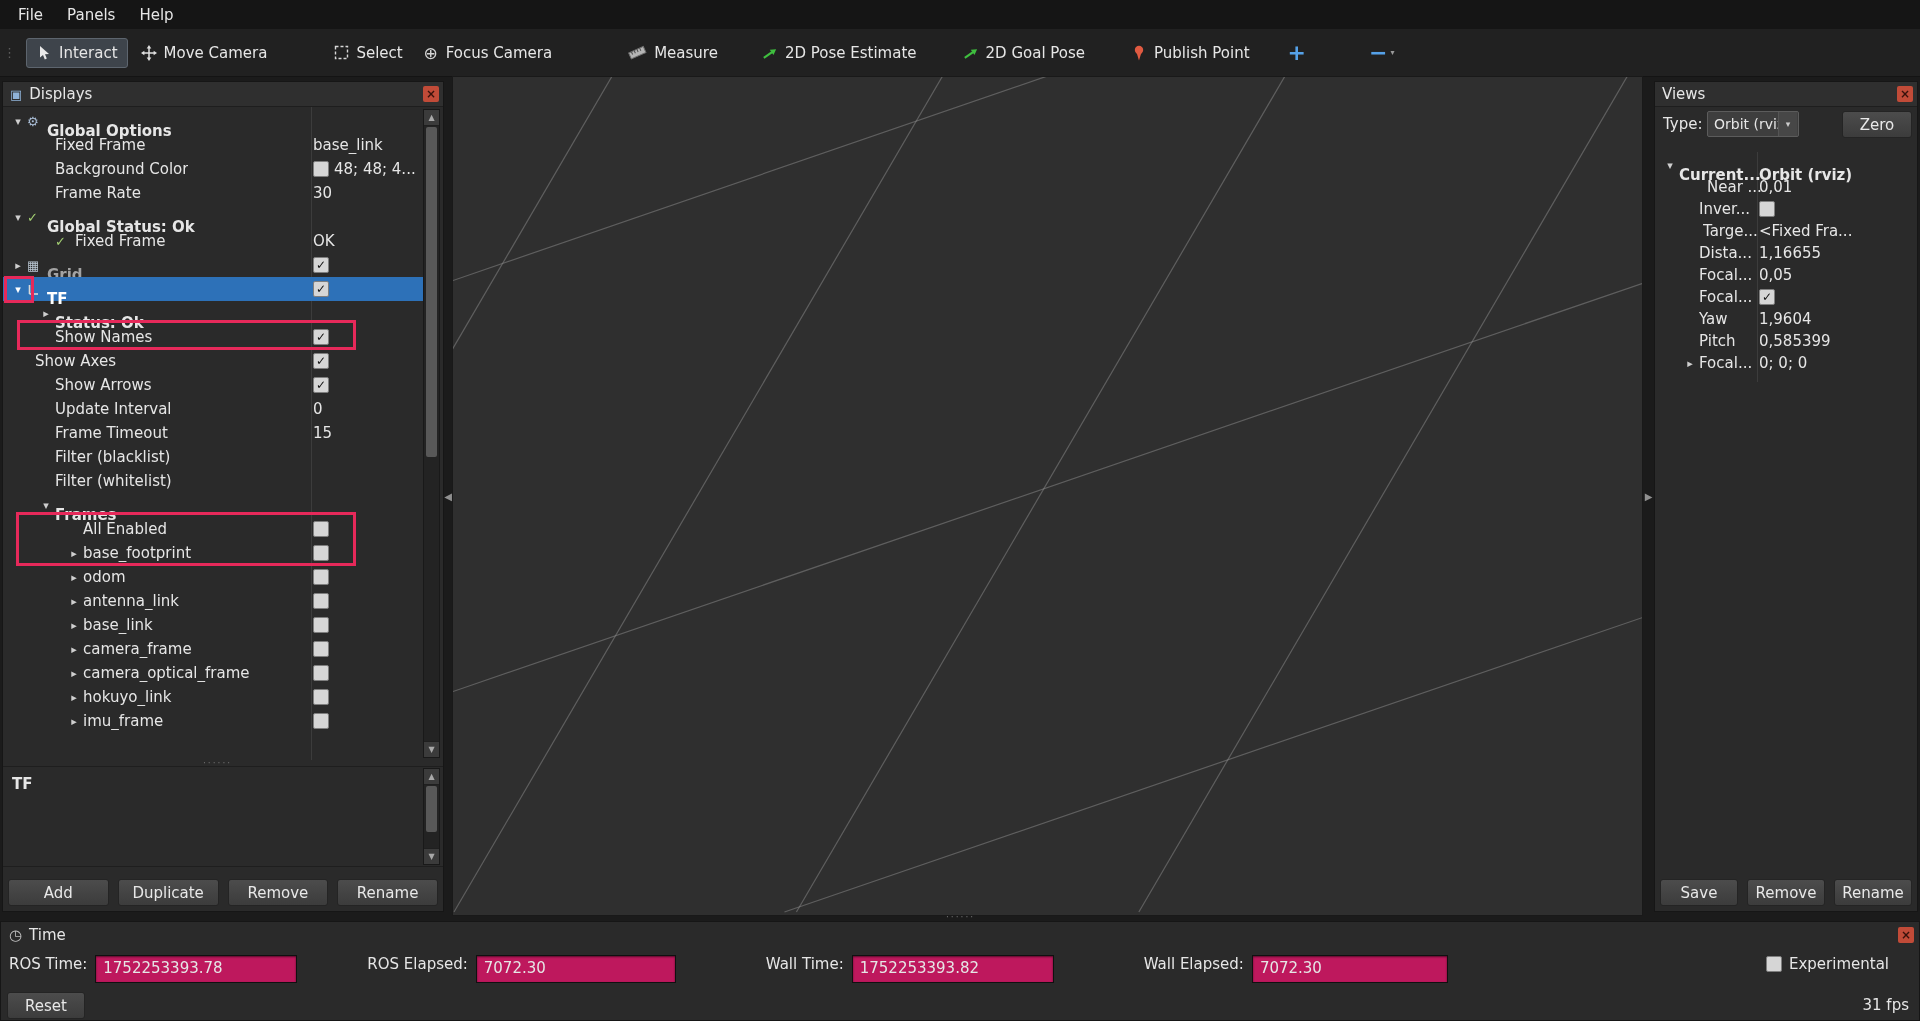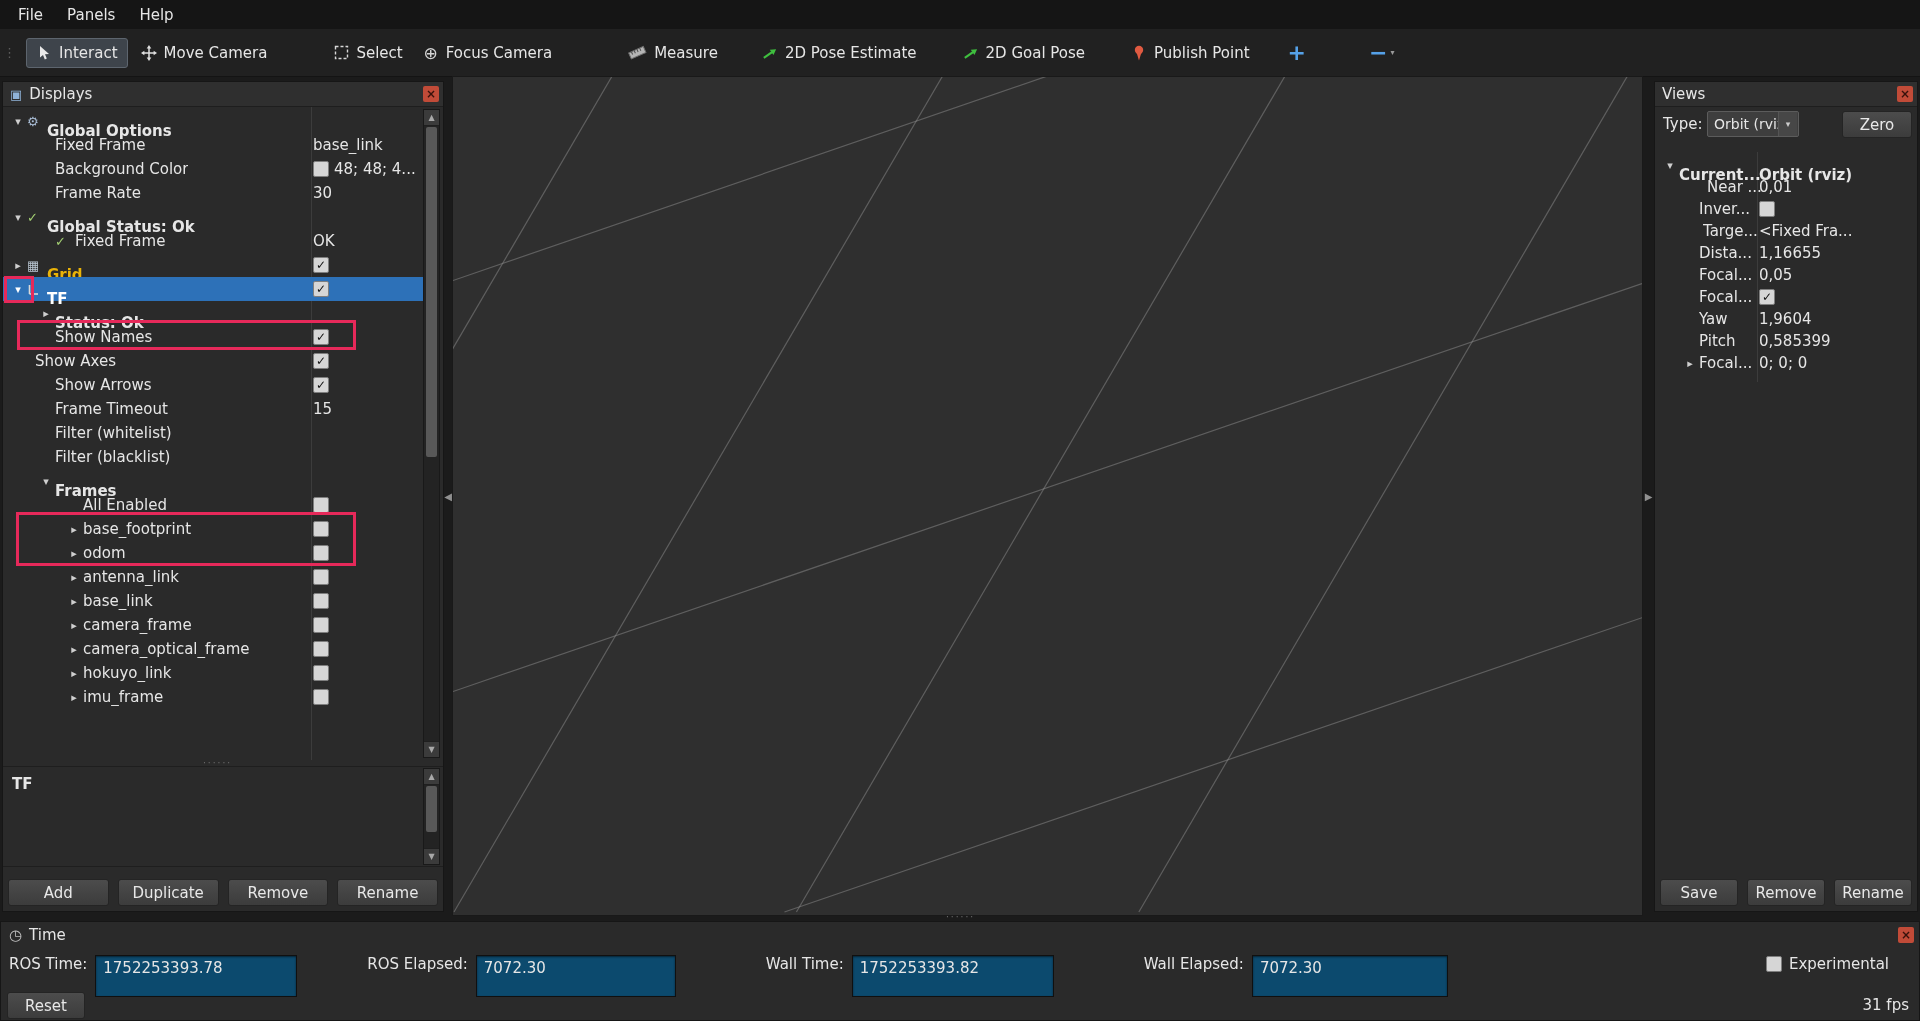--- a/index.html
+++ b/index.html
@@ -30,21 +30,21 @@
   .tree{position:absolute;overflow:hidden;padding-top:2px;box-sizing:border-box;}
   .tree.cols::before{content:"";position:absolute;left:308px;top:0;bottom:0;width:1px;background:#3c3c3c;}
   .tree.vcols::before{content:"";position:absolute;left:102px;top:0;bottom:0;width:1px;background:#3c3c3c;}
   .tree-row{position:relative;display:flex;align-items:center;box-sizing:border-box;}
   .tree-row.selected{background:#2d71b8;color:#fff;}
   .tree-row .arrow{width:18px;flex:0 0 18px;font-size:11px;color:#cfcfcf;text-align:center;}
   .tree-row.selected .arrow{color:#fff;}
   .tree-row .ticon{width:20px;flex:0 0 20px;font-size:13px;display:flex;align-items:center;}
   .tree-row .lbl{white-space:nowrap;overflow:hidden;}
   .b{font-weight:bold;margin-top:19px;}
-  .blue{color:#eab308;}
+  .blue{color:#a3a3a3;}
   .tree-row .val{position:absolute;display:flex;align-items:center;right:2px;}
   .vtxt{white-space:nowrap;overflow:hidden;}
   .cb{width:16px;height:16px;background:#d6d6d6;border:1px solid #7e7e7e;border-radius:2px;
       box-sizing:border-box;display:inline-flex;align-items:center;justify-content:center;
       font-size:12px;color:#111;font-weight:bold;flex:0 0 16px;}
   
   .scrollbar{position:absolute;width:17px;background:#232323;border:1px solid #191919;box-sizing:border-box;}
   .sb-btn{height:15px;background:#3b3b3b;border-bottom:1px solid #1f1f1f;color:#a8a8a8;font-size:8px;
           display:flex;align-items:center;justify-content:center;}
   .sb-btn.down{position:absolute;bottom:0;left:0;right:0;border-top:1px solid #1f1f1f;border-bottom:none;}
@@ -75,22 +75,22 @@
   .dd-text{padding-left:6px;width:64px;overflow:hidden;white-space:nowrap;font-size:14px;}
   .dd-arrow{width:18px;height:100%;border-left:1px solid #555;background:#474747;display:flex;
             align-items:center;justify-content:center;font-size:9px;color:#ccc;}
   .zero{position:absolute;right:5px;top:1px;width:70px;}
   
   .timepanel{position:absolute;left:0;top:921px;width:1920px;height:100px;background:#2a2a2a;
              border:1px solid #161616;box-sizing:border-box;}
   .time-head{position:absolute;top:4px;left:8px;display:flex;align-items:center;gap:7px;}
   .time-fields{position:absolute;top:33px;left:0;right:0;height:27px;display:flex;align-items:flex-start;}
   .tlab{white-space:nowrap;margin-right:8px;}
-  .tval{display:inline-block;background:#0c4a6e;border:1px solid #101010;
-        box-shadow:inset 0 1px 2px rgba(0,0,0,.55);padding:0 7px;line-height:25px;height:42px;
+  .tval{display:inline-block;background:#be185d;border:1px solid #101010;
+        box-shadow:inset 0 1px 2px rgba(0,0,0,.55);padding:0 7px;line-height:25px;height:28px;
         box-sizing:border-box;white-space:nowrap;overflow:hidden;}
   .exp{display:flex;align-items:center;gap:7px;margin-left:auto;margin-right:30px;}
   .reset{position:absolute;top:70px;left:6px;width:78px;}
   .fps{position:absolute;top:74px;right:10px;}
   
   .ann{position:absolute;border:3px solid #e6295a;box-sizing:border-box;z-index:40;pointer-events:none;}
 </style>
 </head>
 <body>
 
@@ -302,33 +302,40 @@
         </div>
         <div class="tree-row" style="height: 24px; padding-left: 34px;">
           <span class="arrow"></span>
           <span class="lbl">Show Arrows</span>
           <span class="val" style="left: 310px;">
             <span class="cb on">✓</span>
           </span>
         </div>
         <div class="tree-row" style="height: 24px; padding-left: 34px;">
           <span class="arrow"></span>
+          <span class="lbl">Update Interval</span>
+          <span class="val" style="left: 310px;">
+            <span class="vtxt">0</span>
+          </span>
+        </div>
+        <div class="tree-row" style="height: 24px; padding-left: 34px;">
+          <span class="arrow"></span>
           <span class="lbl">Frame Timeout</span>
           <span class="val" style="left: 310px;">
             <span class="vtxt">15</span>
           </span>
         </div>
         <div class="tree-row" style="height: 24px; padding-left: 34px;">
           <span class="arrow"></span>
+          <span class="lbl">Filter (blacklist)</span>
+          <span class="val" style="left: 310px;"></span>
+        </div>
+        <div class="tree-row" style="height: 24px; padding-left: 34px;">
+          <span class="arrow"></span>
           <span class="lbl">Filter (whitelist)</span>
-          <span class="val" style="left: 310px;"></span>
-        </div>
-        <div class="tree-row" style="height: 24px; padding-left: 34px;">
-          <span class="arrow"></span>
-          <span class="lbl">Filter (blacklist)</span>
           <span class="val" style="left: 310px;"></span>
         </div>
         <div class="tree-row" style="height: 24px; padding-left: 34px;">
           <span class="arrow">▾</span>
           <span class="lbl b">Frames</span>
           <span class="val" style="left: 310px;"></span>
         </div>
         <div class="tree-row" style="height: 24px; padding-left: 62px;">
           <span class="arrow"></span>
           <span class="lbl">All Enabled</span>

